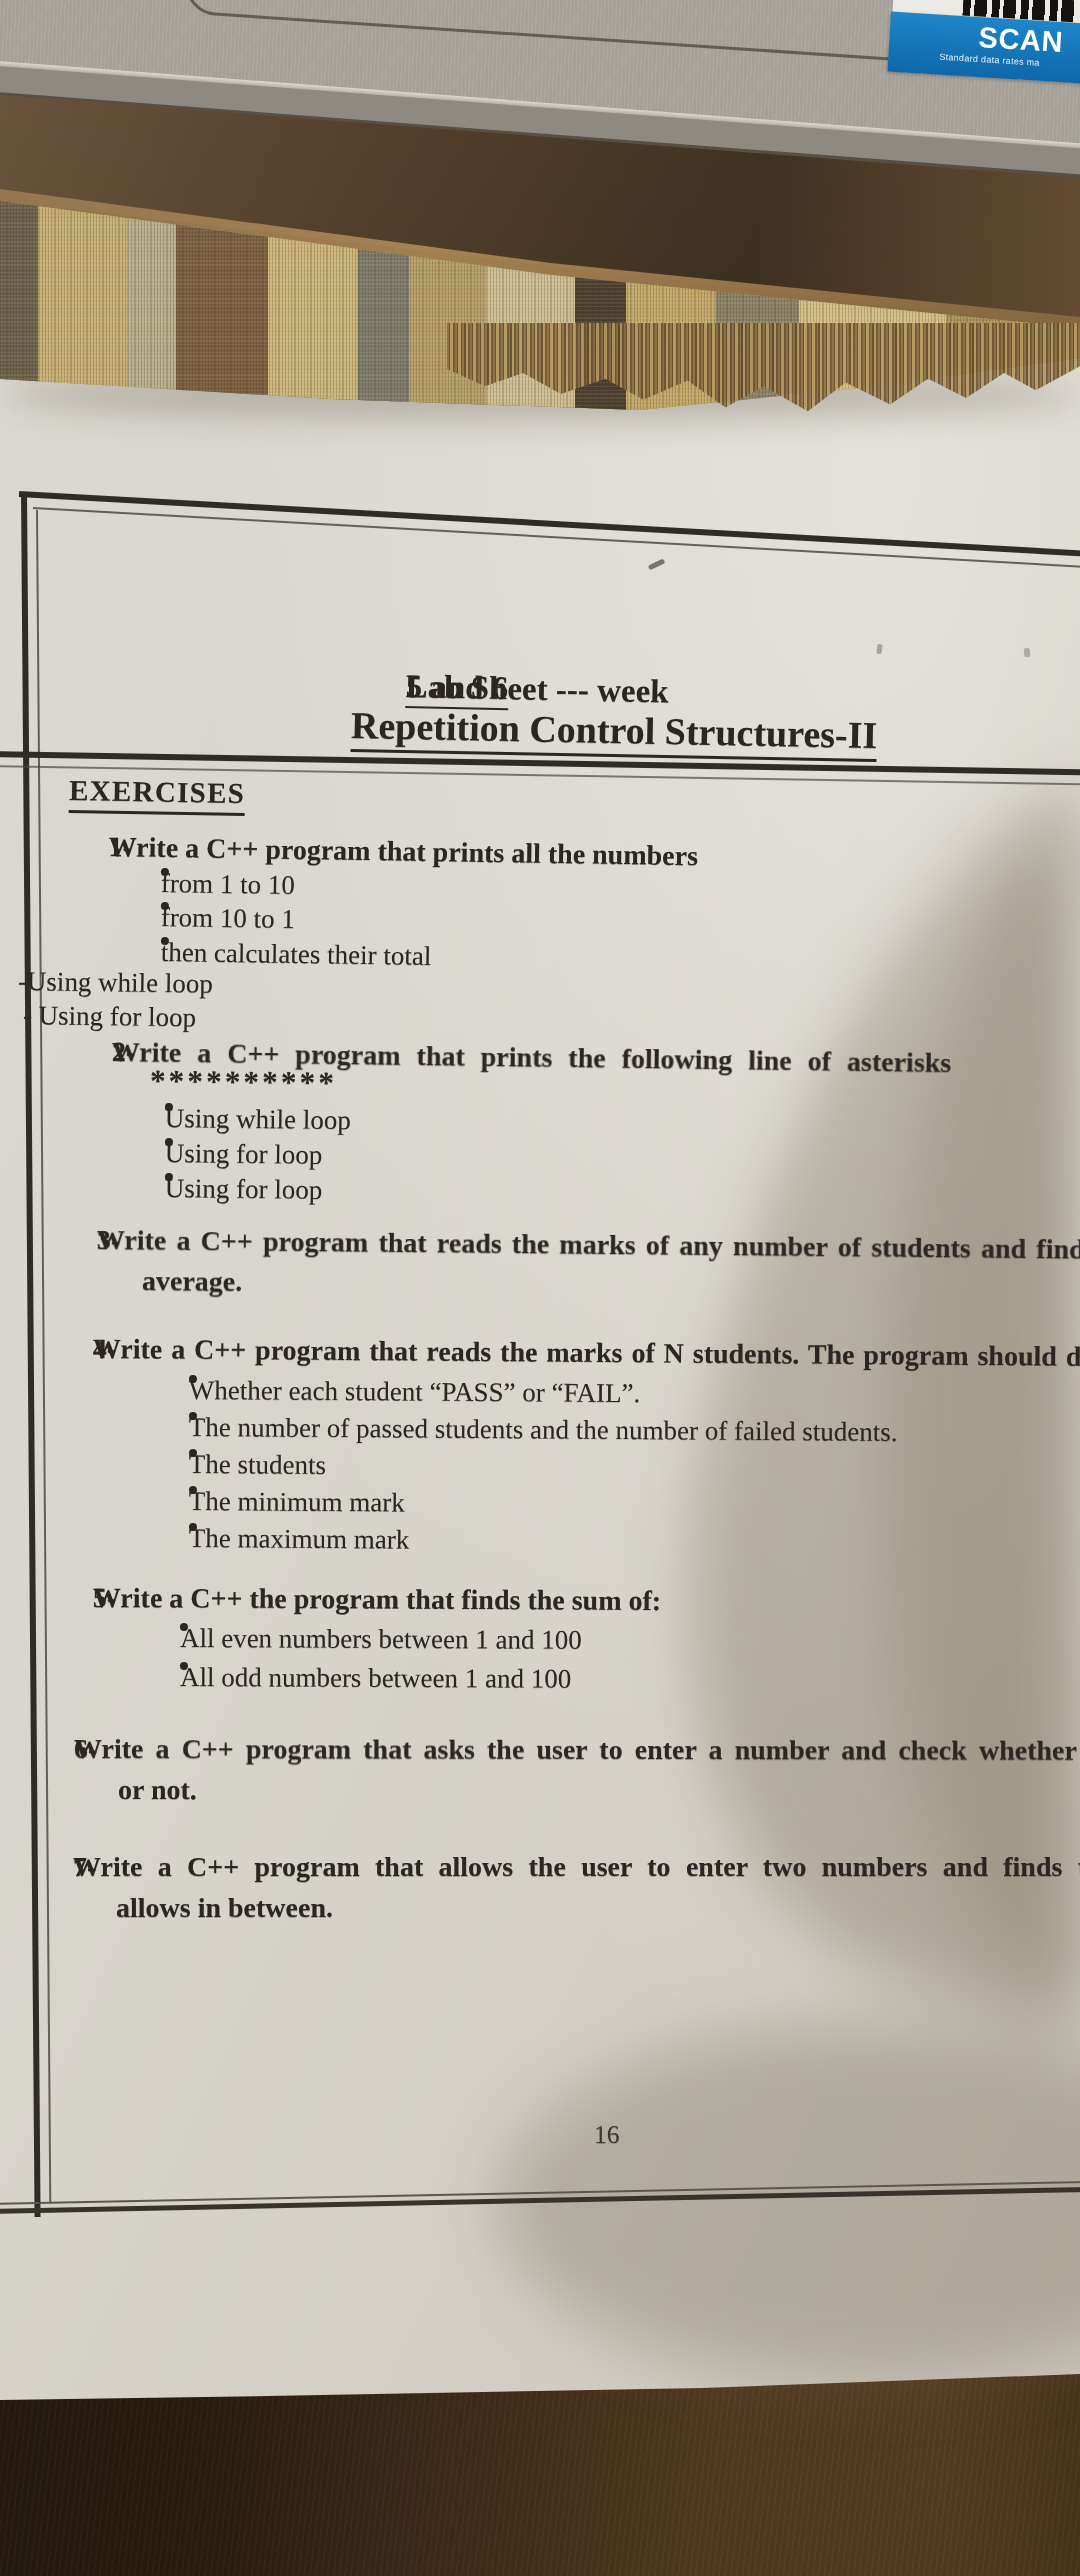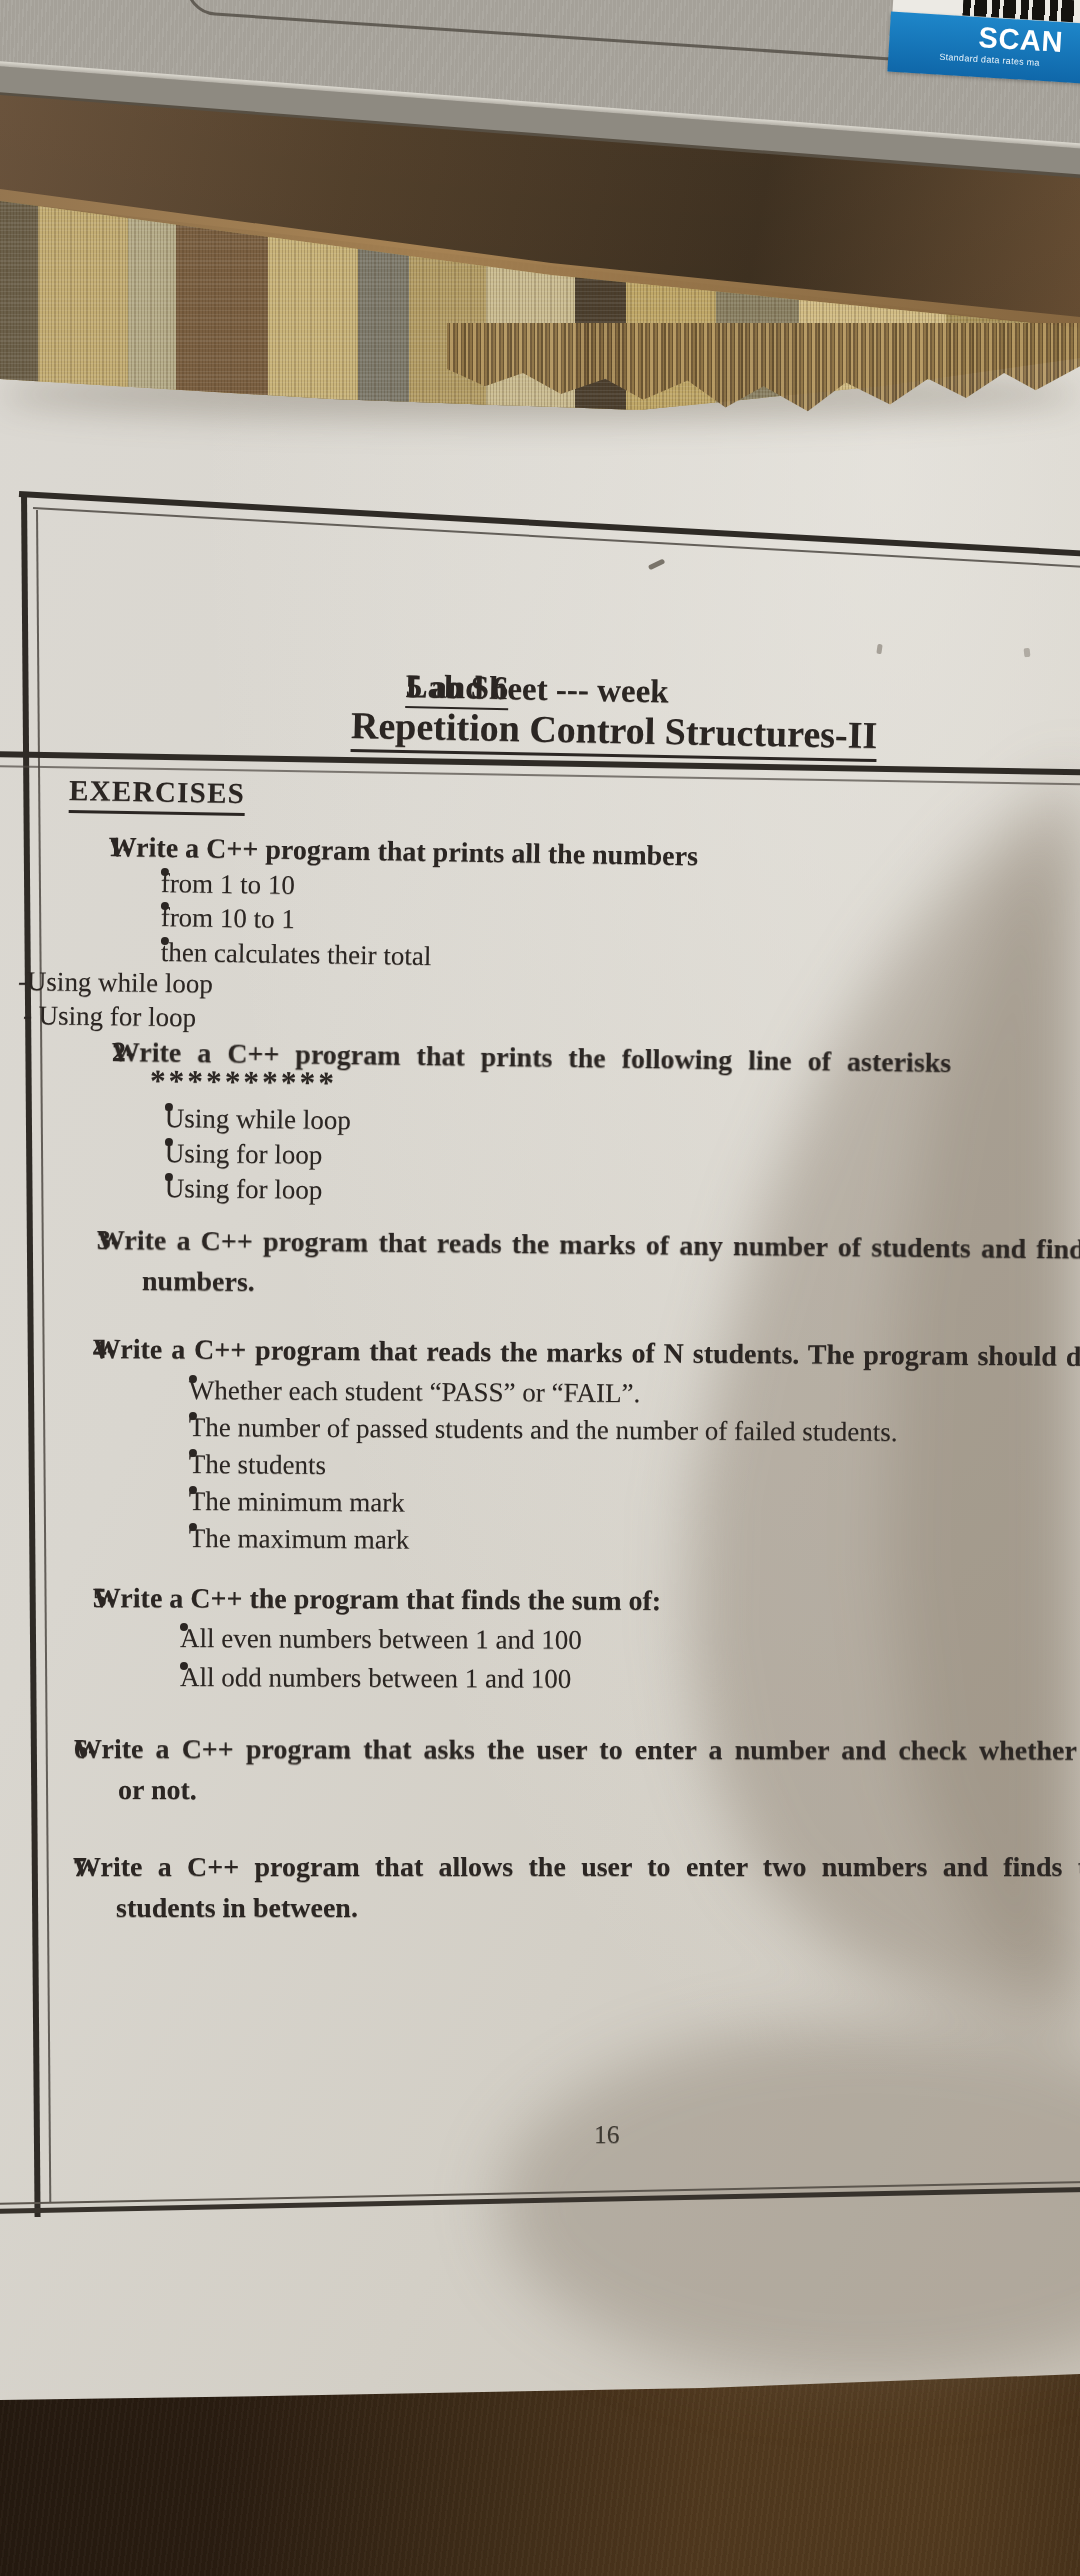--- a/index.html
+++ b/index.html
@@ -234,21 +234,21 @@
     </div>
   <div class="txt bullet-row b2c">
       <span class="dot"></span>
       <span>Using for loop</span>
     </div>
 
   <div class="txt b line it3">
     <span class="num">3-</span>
       <span>Write a C++ program that reads the marks of any number of students and finds</span>
   </div>
-  <div class="txt b line it3b">numbers.</div>
+  <div class="txt b line it3b">average.</div>
 
   <div class="txt b line it4">
     <span class="num">4-</span>
       <span>Write a C++ program that reads the marks of N students. The program should display</span>
   </div>
   <div class="txt bullet-row b4a">
       <span class="dot"></span>
       <span>Whether each student “PASS” or “FAIL”.</span>
     </div>
   <div class="txt bullet-row b4b">
@@ -284,17 +284,17 @@
   <div class="txt b line it6">
     <span class="num">6-</span>
       <span>Write a C++ program that asks the user to enter a number and check whether it</span>
   </div>
   <div class="txt b line it6b">or not.</div>
 
   <div class="txt b line it7">
     <span class="num">7-</span>
       <span>Write a C++ program that allows the user to enter two numbers and finds t</span>
   </div>
-  <div class="txt b line it7b">students in between.</div>
+  <div class="txt b line it7b">allows in between.</div>
 
   <div class="txt pagenum">16</div>
 </div>
 
 
 </body></html>

